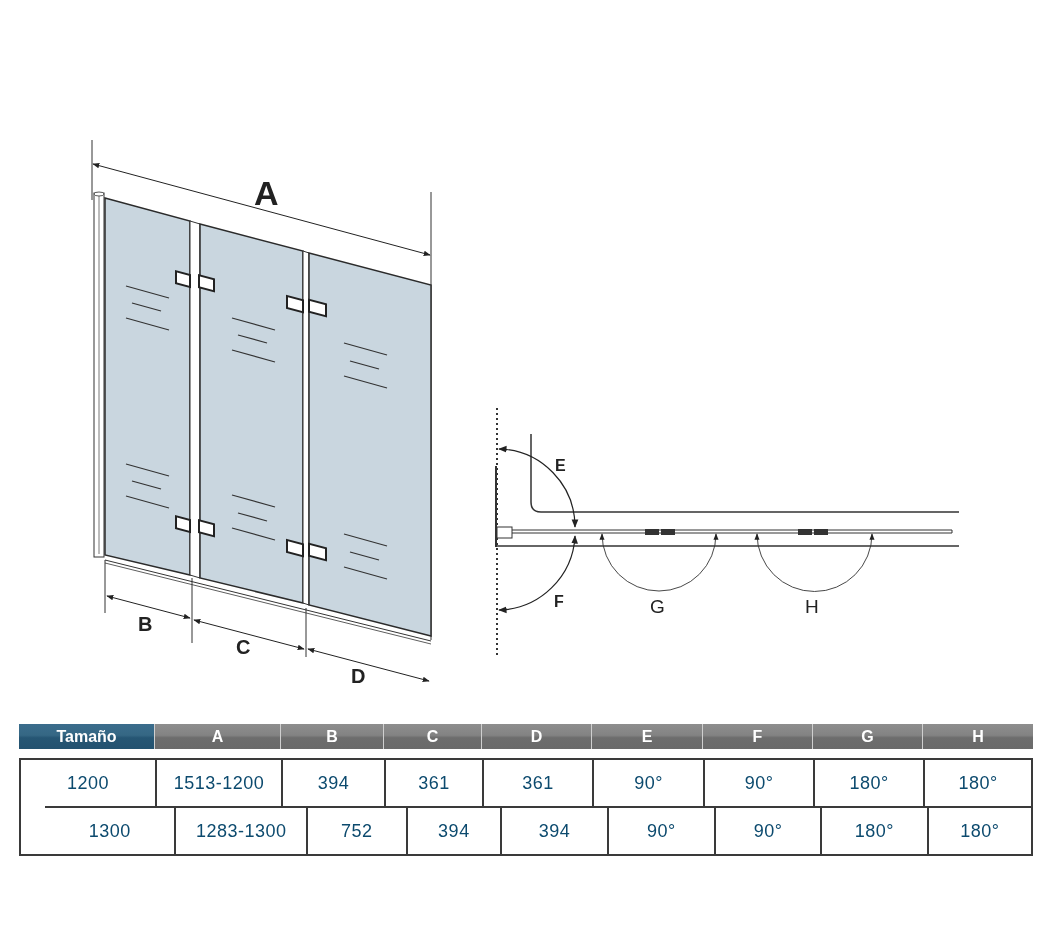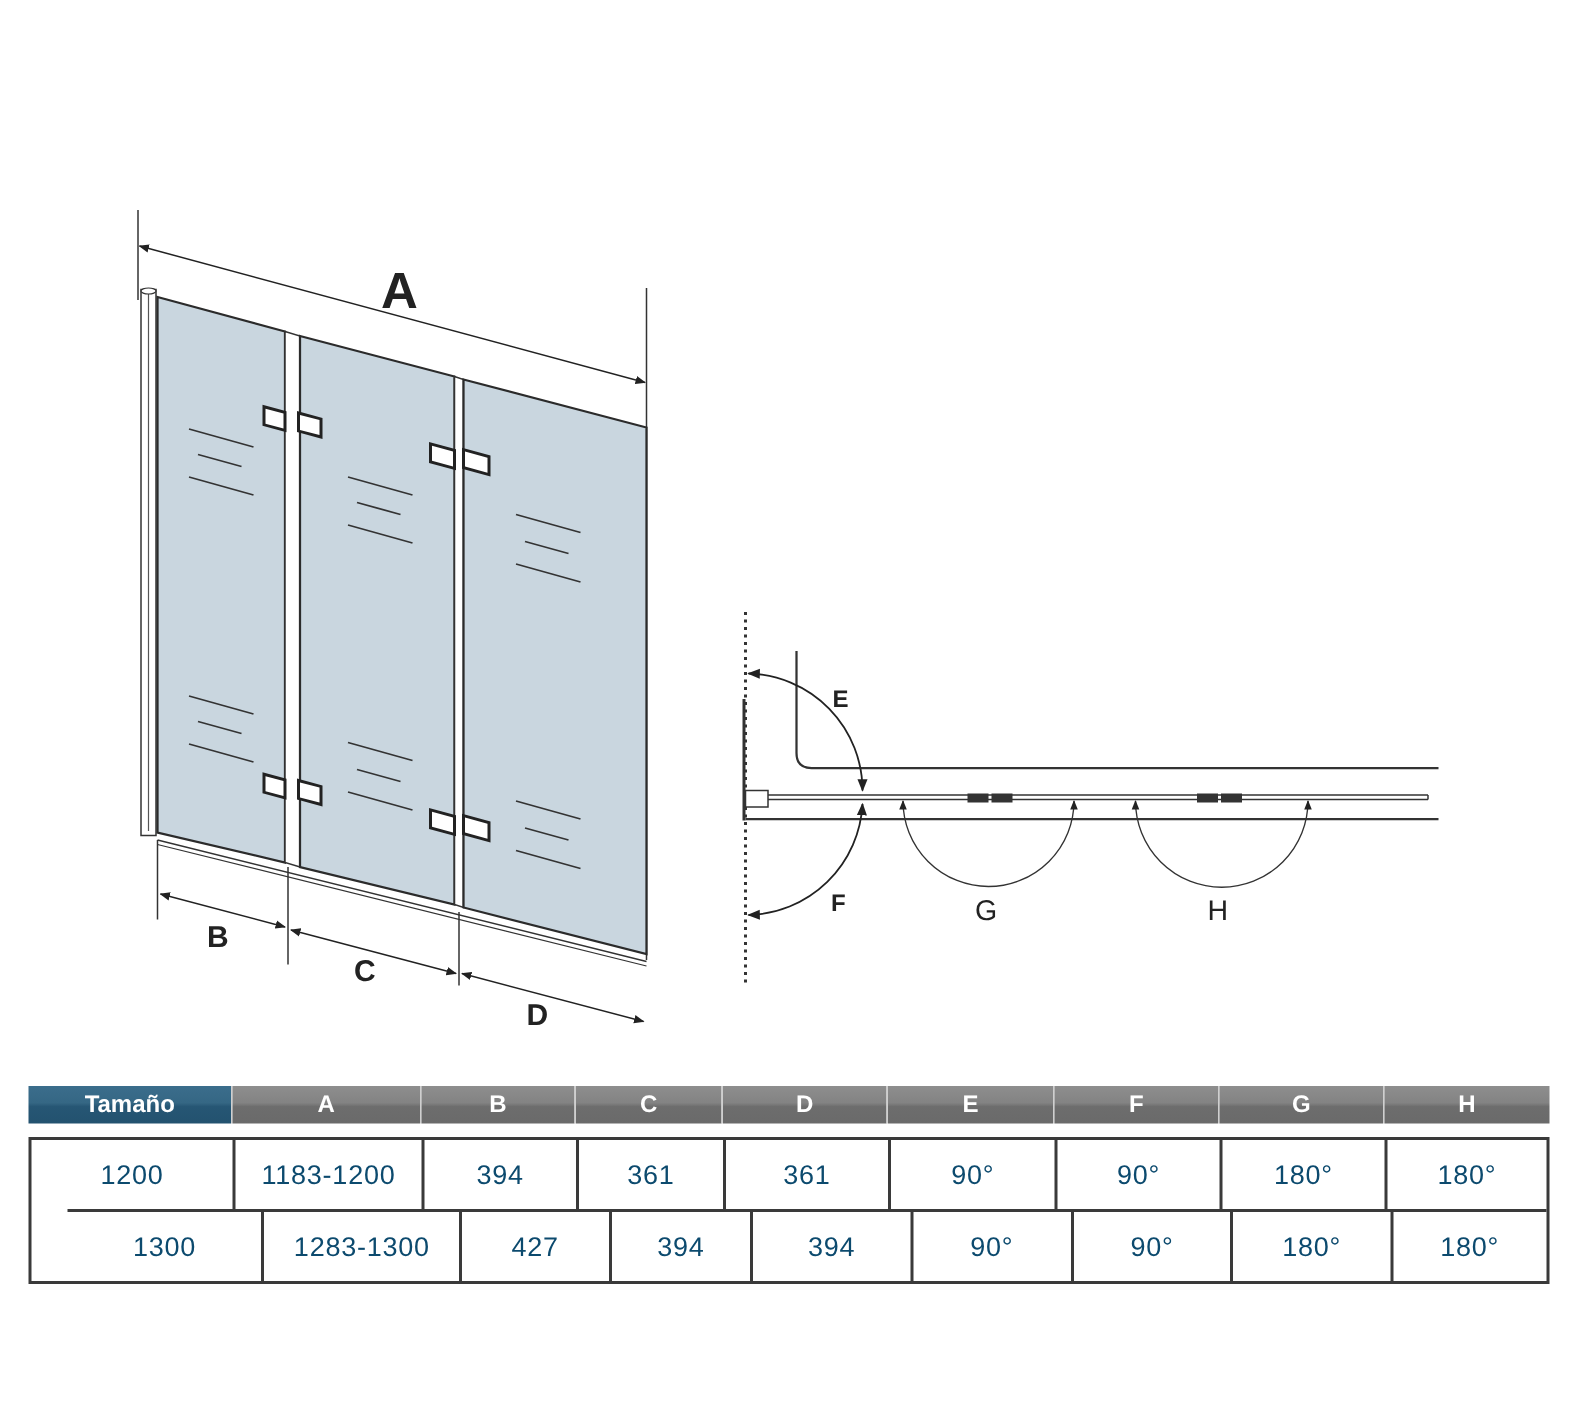--- a/index.html
+++ b/index.html
@@ -136,33 +136,33 @@
     <div class="th" style="width:98px">C</div>
     <div class="th" style="width:110px">D</div>
     <div class="th" style="width:111px">E</div>
     <div class="th" style="width:110px">F</div>
     <div class="th" style="width:110px">G</div>
     <div class="th" style="width:110px">H</div>
   </div>
   <div class="tbody">
     <div class="tr">
       <div class="td" style="width:136px">1200</div>
-      <div class="td" style="width:126px">1183-1200</div>
+      <div class="td" style="width:126px">1513-1200</div>
       <div class="td" style="width:103px">394</div>
       <div class="td" style="width:98px">361</div>
       <div class="td" style="width:110px">361</div>
       <div class="td" style="width:111px">90°</div>
       <div class="td" style="width:110px">90°</div>
       <div class="td" style="width:110px">180°</div>
       <div class="td" style="width:106px">180°</div>
     </div>
     <div class="tr">
       <div class="td" style="width:136px">1300</div>
       <div class="td" style="width:136px">1283-1300</div>
-      <div class="td" style="width:103px">427</div>
+      <div class="td" style="width:103px">752</div>
       <div class="td" style="width:98px">394</div>
       <div class="td" style="width:110px">394</div>
       <div class="td" style="width:111px">90°</div>
       <div class="td" style="width:110px">90°</div>
       <div class="td" style="width:110px">180°</div>
       <div class="td" style="width:106px">180°</div>
     </div>
   </div>
 </div>
 

